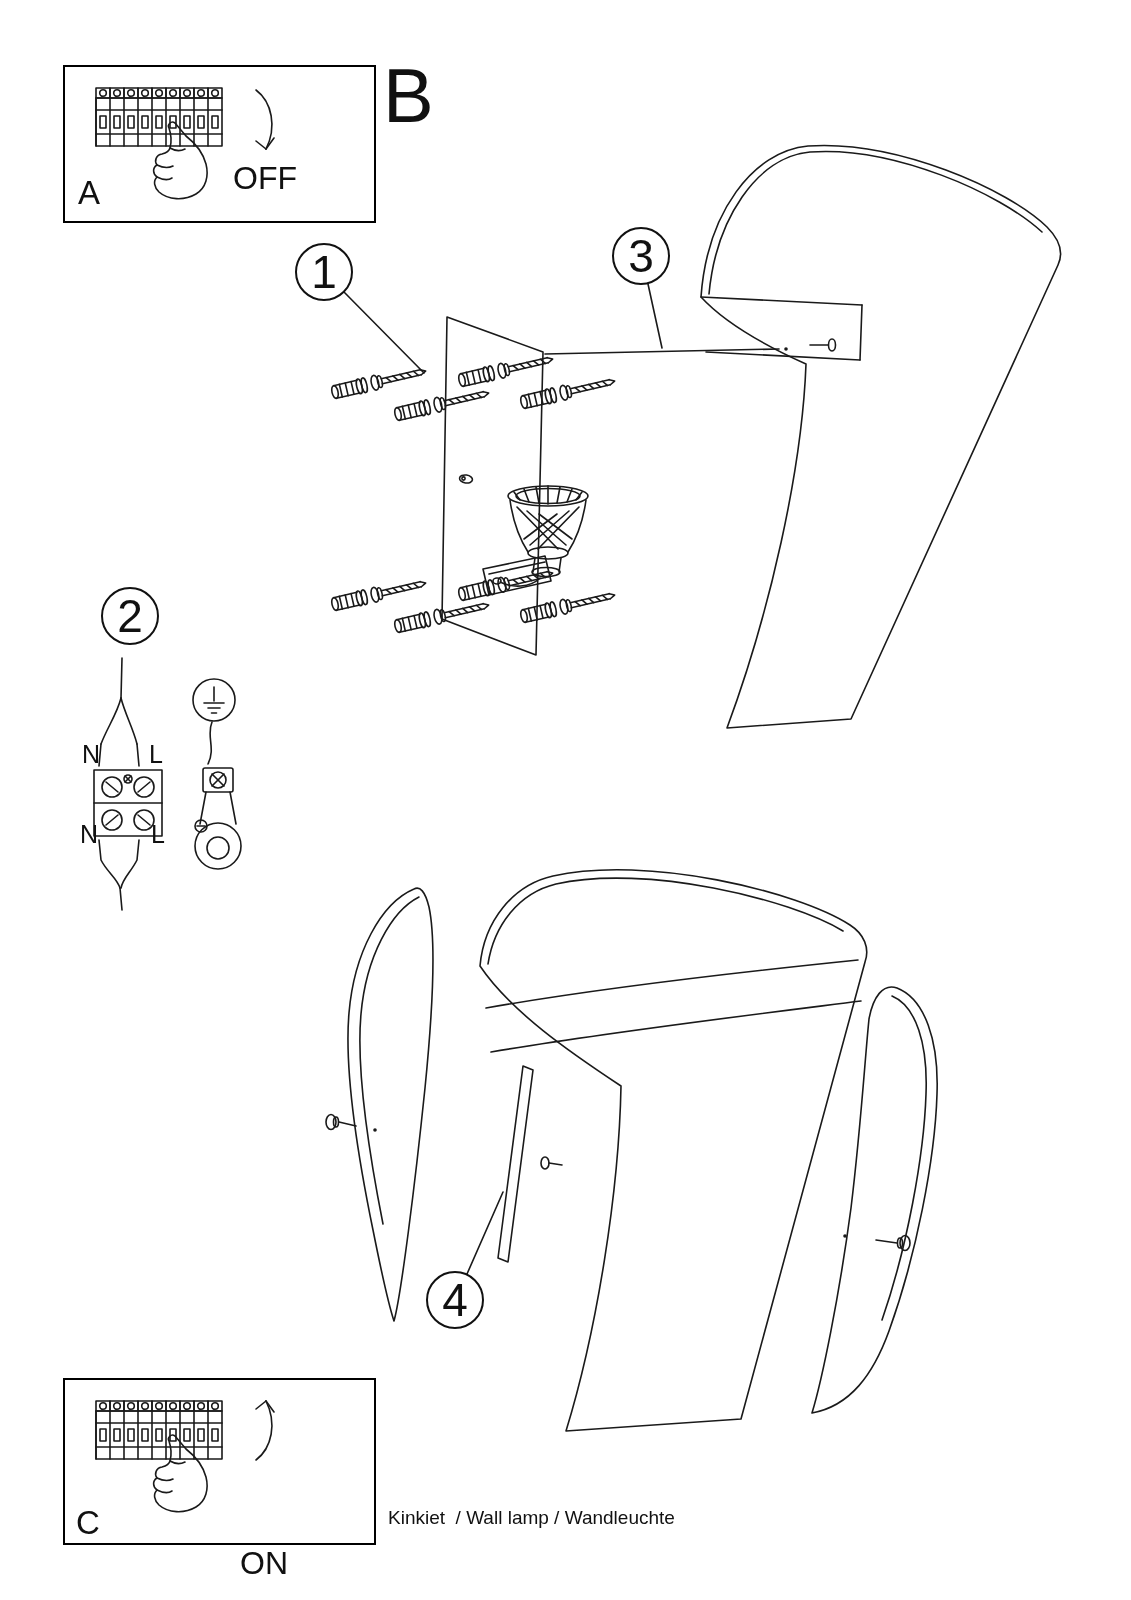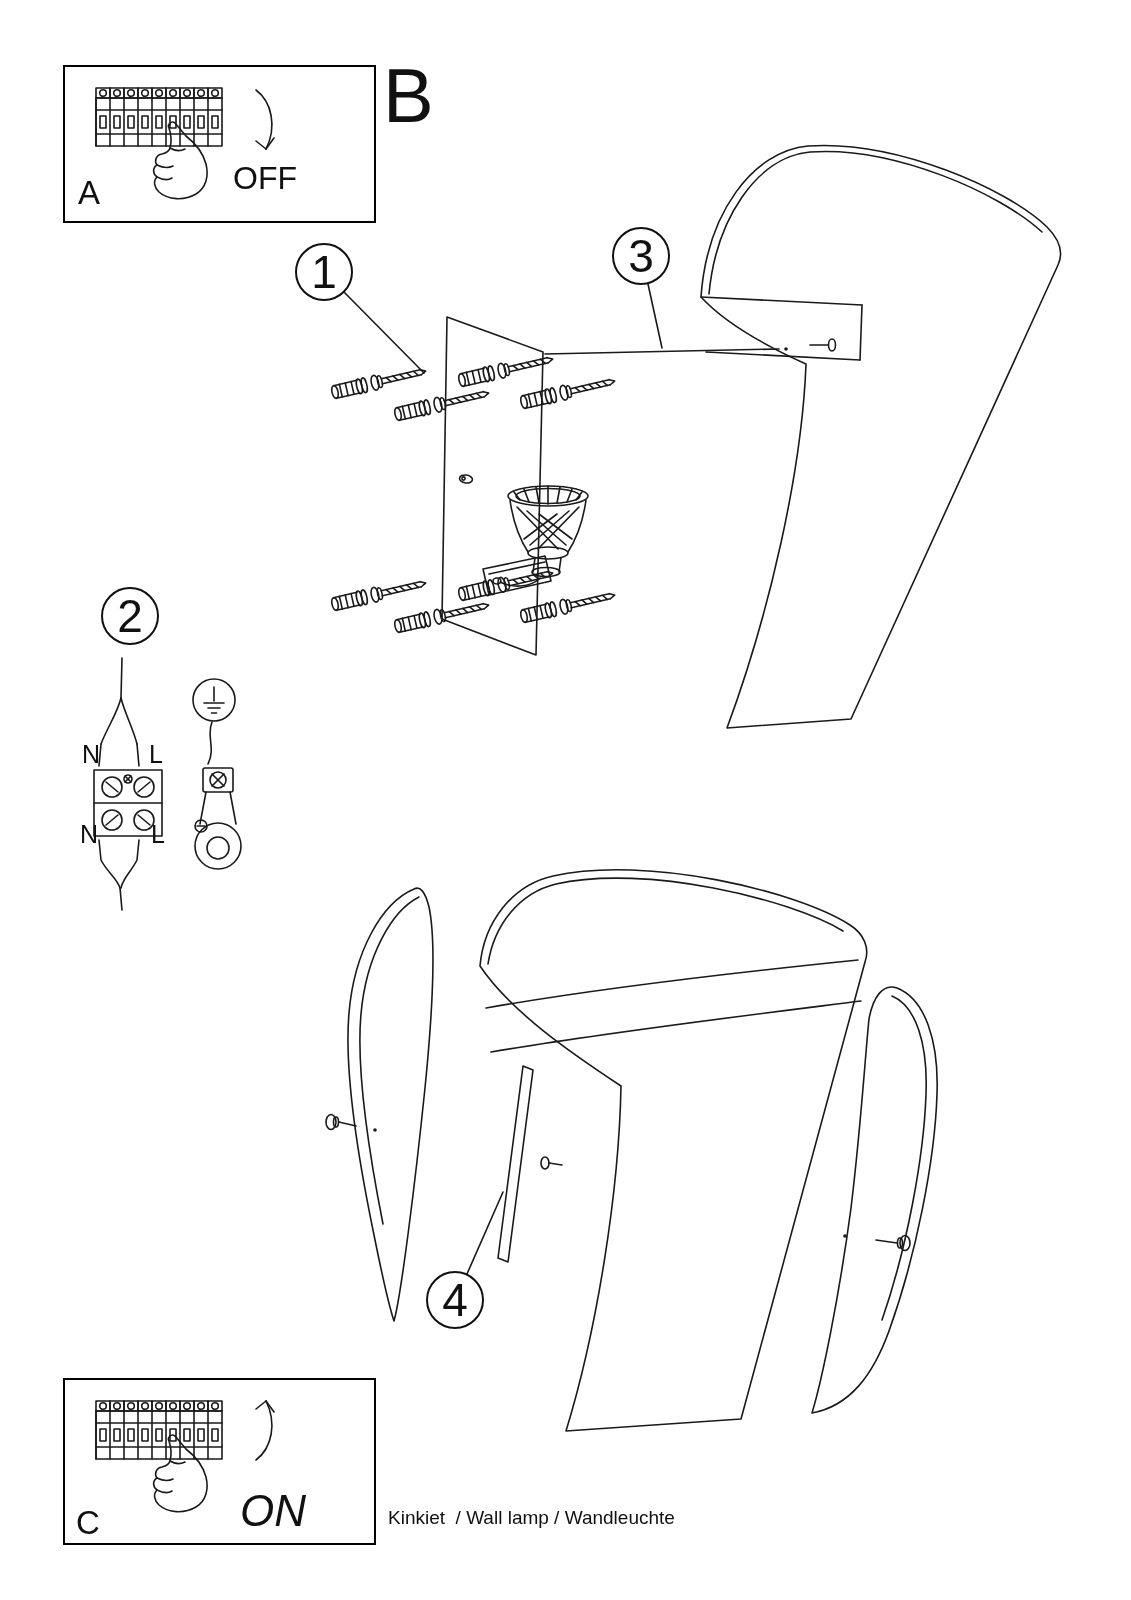--- a/index.html
+++ b/index.html
@@ -9,21 +9,21 @@
   .art { position:absolute; left:0; top:0; }
   .art * { fill:none; stroke:#1a1a1a; stroke-width:1.6; stroke-linecap:round; stroke-linejoin:round; }
   .art .dot { fill:#1a1a1a; stroke:none; }
   .box { position:absolute; border:2px solid #000; background:transparent; }
   .box-a { left:63px; top:65px; width:313px; height:158px; }
   .box-c { left:63px; top:1378px; width:313px; height:167px; }
   .label { position:absolute; white-space:pre; }
   .label-a { left:78px; top:174px; font-size:33px; }
   .label-c { left:76px; top:1504px; font-size:33px; }
   .off-text { left:233px; top:160px; font-size:32px; }
-  .on-text  { left:240px; top:1486px; font-size:44px;font-style:italic; }
+  .on-text  { left:240px; top:1545px; font-size:32px; }
   .label-b { left:383px; top:58px; font-size:76px; line-height:1; }
   .step-circle { position:absolute; width:58px; height:58px; border:2.5px solid #111;
                  border-radius:50%; display:flex; align-items:center; justify-content:center;
                  font-size:46px; background:#fff; }
   .step-1 { left:295px; top:243px; }
   .step-2 { left:101px; top:587px; }
   .step-3 { left:612px; top:227px; }
   .step-4 { left:426px; top:1271px; }
   .nl { position:absolute; font-size:25px; }
   .nl-tn { left:82px;  top:740px; }

